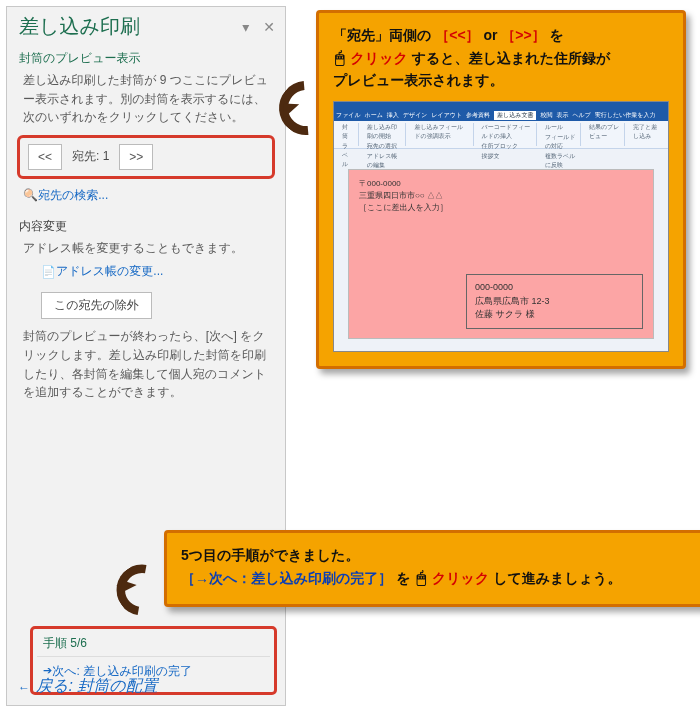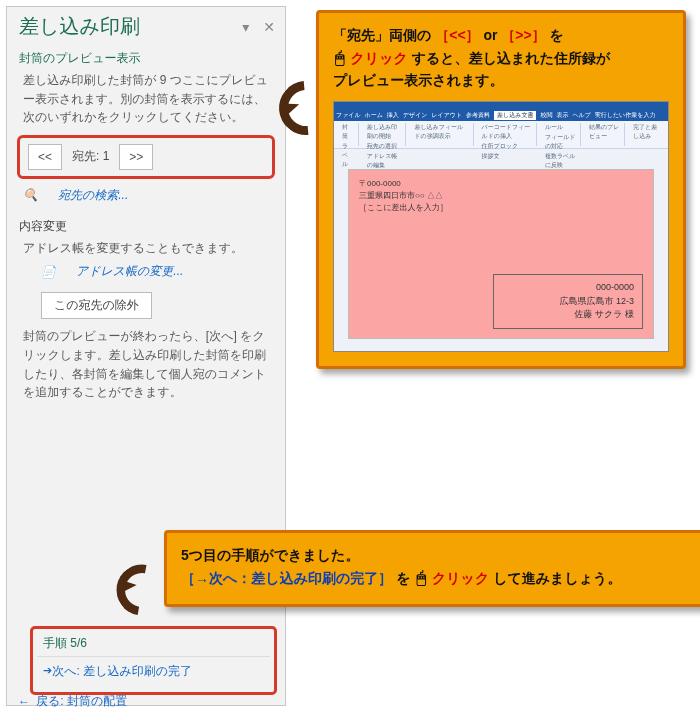--- a/index.html
+++ b/index.html
@@ -42,21 +42,21 @@
     display:flex; align-items:center; gap:10px;
     background:#f2f2f2;
   }
   .nav-btn {
     width:34px; height:26px;
     background:#fff; border:1px solid #bbb;
     display:flex; align-items:center; justify-content:center;
     font-size:12px; color:#555;
   }
   .nav-label { color:#4a4a4a; font-size:12px;}
-  .link-row { padding:2px 16px 6px; display:flex; align-items:center; gap:20px; color:#1769c4; font-size:12px;font-style:italic;}
+  .link-row { padding:2px 16px 6px; display:flex; align-items:center; gap:0; color:#1769c4; font-size:12px;}
   .search-icon::before { content:"🔍"; font-size:12px; filter:hue-rotate(180deg) saturate(2);}
   .addr-icon::before { content:"📄"; font-size:12px;}
   .exclude-btn {
     margin:6px 0 6px 34px;
     padding:4px 12px;
     background:#fff; border:1px solid #bbb;
     font-size:12px; color:#444;
     display:inline-block;
   }
   .step-box {
@@ -97,22 +97,22 @@
     border:1px solid #888;
   }
   .preview .p-titlebar { background:#1e5aa8; color:#fff; height:8px;}
   .preview .p-tabs { display:flex; font-size:6px; color:#234; padding:1px 2px; gap:4px; background:#1e5aa8; color:#fff;}
   .preview .p-tabs span.active{ background:#fff; color:#234; padding:0 3px;}
   .preview .p-tools { background:#f1f5fb; height:28px; border-bottom:1px solid #c4d4ea; display:flex; gap:4px; padding:2px 4px; font-size:6px; color:#567;}
   .preview .p-tools .grp{ border-right:1px solid #c4d4ea; padding:0 4px; display:flex; flex-direction:column; gap:1px;}
   .preview .p-page-area { background:#eef2f8; padding:8px 14px 12px; }
   .preview .p-page { background:#fca5a5; min-height:170px; border:1px solid #bbb; padding:8px 10px; font-size:8px; color:#333; display:flex; flex-direction:column;margin-top:12px;}
   .preview .env-addr-block {
-    align-self:flex-end; margin-top:60px; width:150px;
-    border:1px solid #666; padding:6px 8px; text-align:right; font-size:9px; line-height:1.5;
+    align-self:flex-end; margin-top:60px; width:177px;
+    border:1px solid #666; padding:6px 8px; text-align:left; font-size:9px; line-height:1.5;
   }
 
   
   .swoosh {
     position:absolute; width:60px; height:60px;
     border:10px solid #4d2a10;
     border-color: transparent transparent #4d2a10 #4d2a10;
     border-radius:50%;
     transform:rotate(30deg);
   }
@@ -168,21 +168,21 @@
   <div class="step-box">
     <div class="step-label">手順 5/6</div>
     <div class="step-link">
       <span class="arrow"></span>
       <span>次へ: 差し込み印刷の完了</span>
     </div>
   </div>
   <div class="back-row" style="position:absolute; bottom:-26px; left:4px; width:260px;"></div>
 </div>
 
-<div style="position:absolute; left:18px; top:693px; font-size:12px; color:#1769c4; display:flex; gap:6px;">
+<div style="position:absolute; left:18px; top:676px; font-size:16px; color:#1769c4; display:flex; gap:6px;font-style:italic;">
   <span class="arrow-left"></span>
   <span>戻る: 封筒の配置</span>
 </div>
 
 <div class="callout callout-1">
   <div>
     <span>「宛先」両側の </span>
     <span class="red">［&lt;&lt;］</span>
     <span> or </span>
     <span class="red">［&gt;&gt;］</span>

